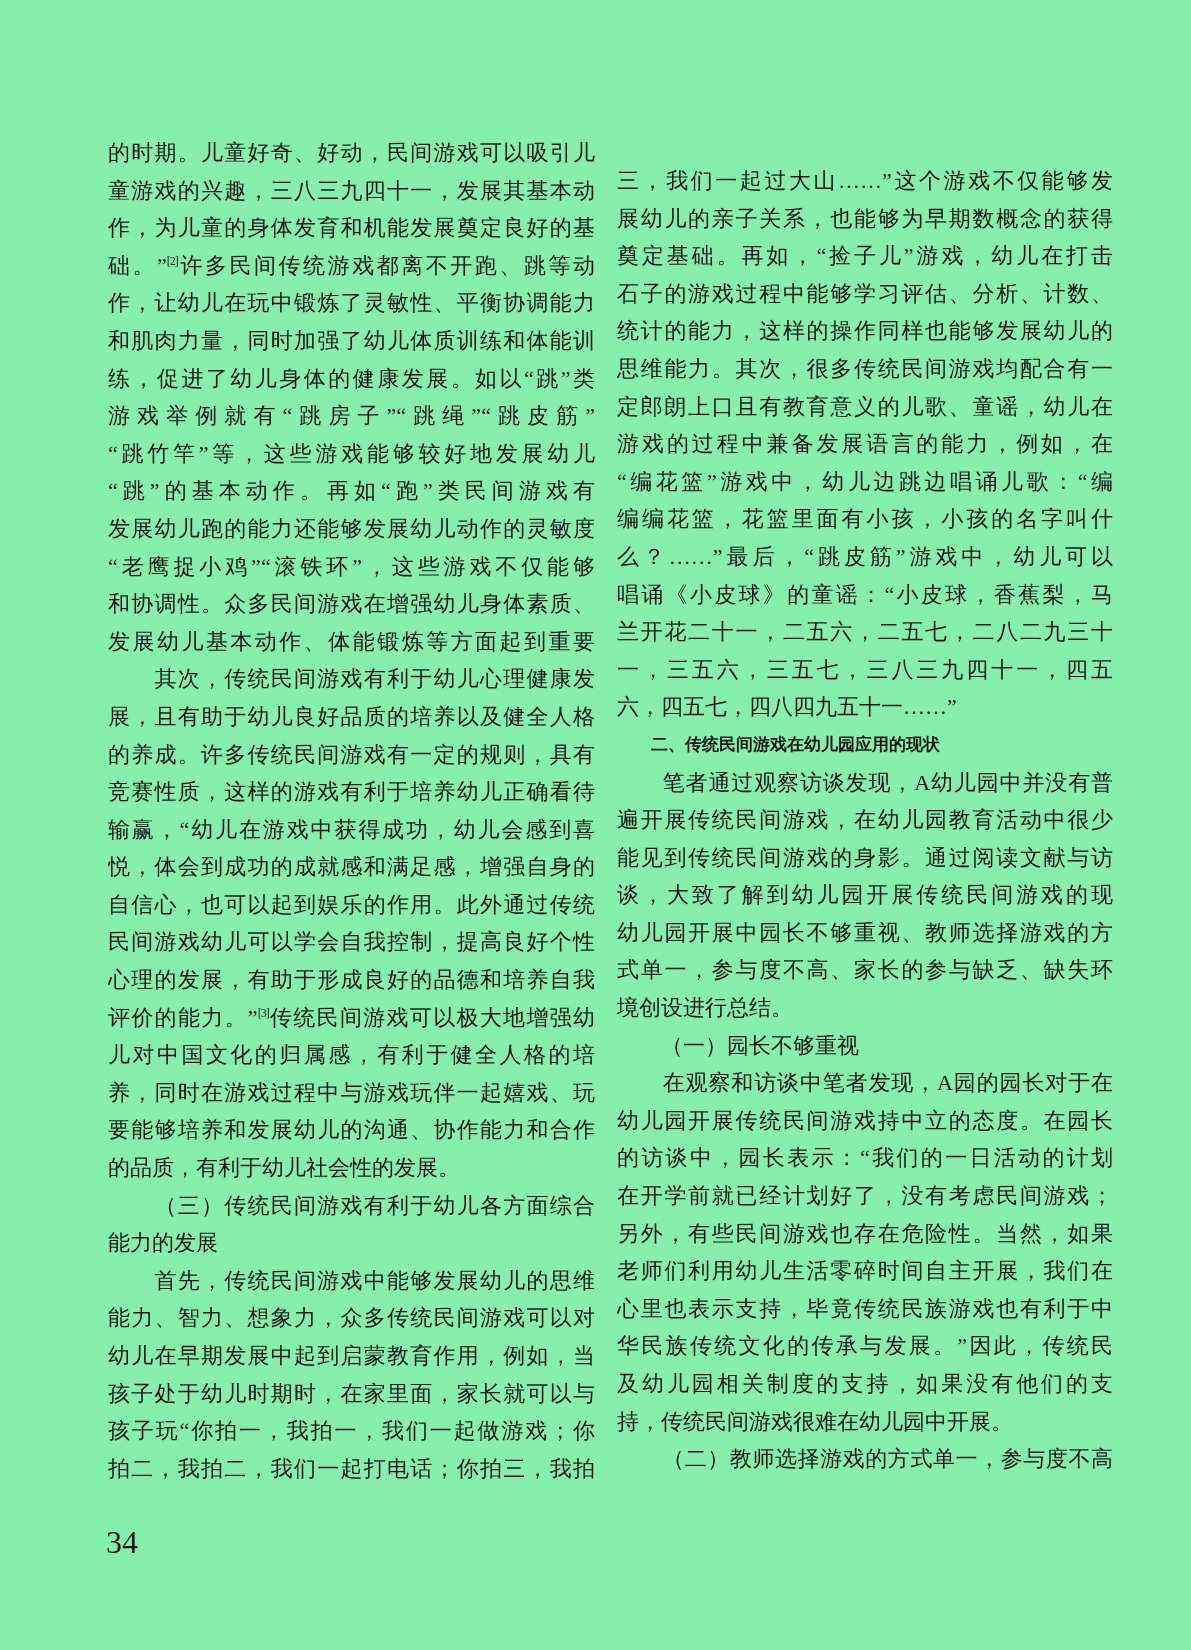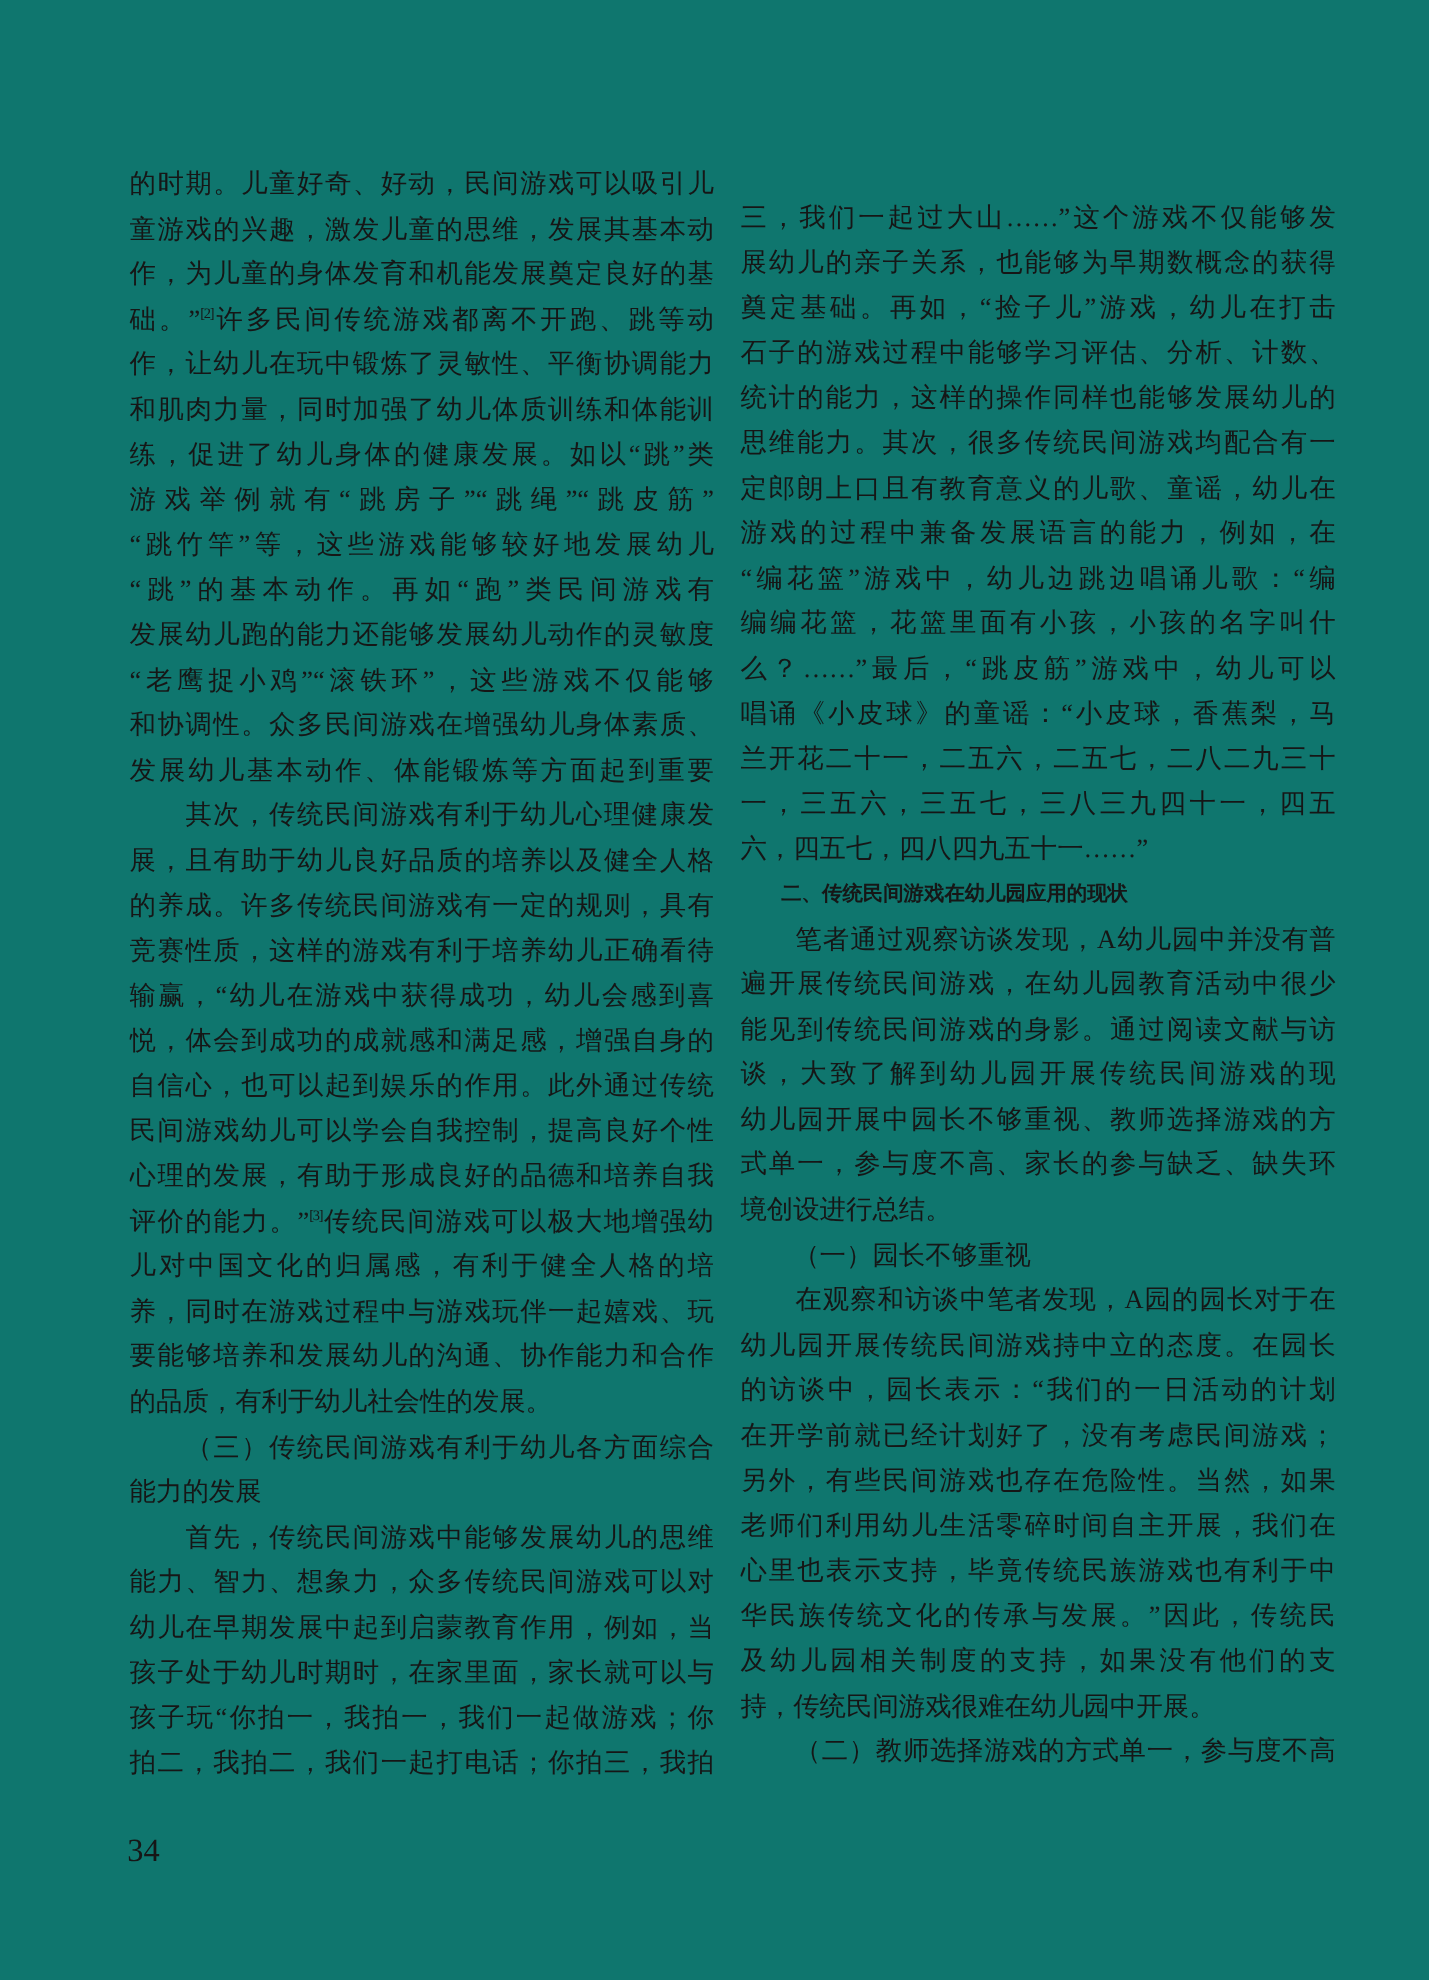--- a/index.html
+++ b/index.html
@@ -1,21 +1,21 @@
 <!DOCTYPE html>
 <html><head>
 <meta charset="utf-8">
 <style>
   html, body { margin: 0; padding: 0; background: #e8e8e8; }
   .page {
     position: relative;
     width: 1191px;
     height: 1650px;
     margin: 0 auto;
-    background: #0f766e;
+    background: #86efac;
     color: #161616;
     font-family: "Liberation Serif", "DejaVu Serif", serif;
     overflow: hidden;
   }
   .col { position: absolute; top: 134px; }
   .col-left  { left: 108px; width: 487px; }
   .col-right { left: 617px; width: 496px; margin-top: 28px; }
   .ln {
     height: 37.6px;
     line-height: 37.6px;
@@ -33,33 +33,33 @@
   sup.ref {
     font-size: 12px;
     line-height: 0;
     vertical-align: super;
     letter-spacing: -1px;
   }
   .pagenum {
     position: absolute;
     left: 106px;
     top: 1527px;
-    font-size: 27px;
+    font-size: 32px;
     line-height: 30px;
     text-align: left;
   }
 </style>
 </head>
 <body>
 
 <div class="page">
 
   <div class="col col-left">
     <div class="ln">的时期。儿童好奇、好动，民间游戏可以吸引儿</div>
-    <div class="ln">童游戏的兴趣，激发儿童的思维，发展其基本动</div>
+    <div class="ln">童游戏的兴趣，三八三九四十一，发展其基本动</div>
     <div class="ln">作，为儿童的身体发育和机能发展奠定良好的基</div>
     <div class="ln"><span>础。”</span><sup class="ref">[2]</sup><span>许多民间传统游戏都离不开跑、跳等动</span></div>
     <div class="ln">作，让幼儿在玩中锻炼了灵敏性、平衡协调能力</div>
     <div class="ln">和肌肉力量，同时加强了幼儿体质训练和体能训</div>
     <div class="ln">练，促进了幼儿身体的健康发展。如以“跳”类</div>
     <div class="ln">游戏举例就有“跳房子”“跳绳”“跳皮筋”</div>
     <div class="ln">“跳竹竿”等，这些游戏能够较好地发展幼儿</div>
     <div class="ln">“跳”的基本动作。再如“跑”类民间游戏有</div>
     <div class="ln">发展幼儿跑的能力还能够发展幼儿动作的灵敏度</div>
     <div class="ln">“老鹰捉小鸡”“滚铁环”，这些游戏不仅能够</div>

